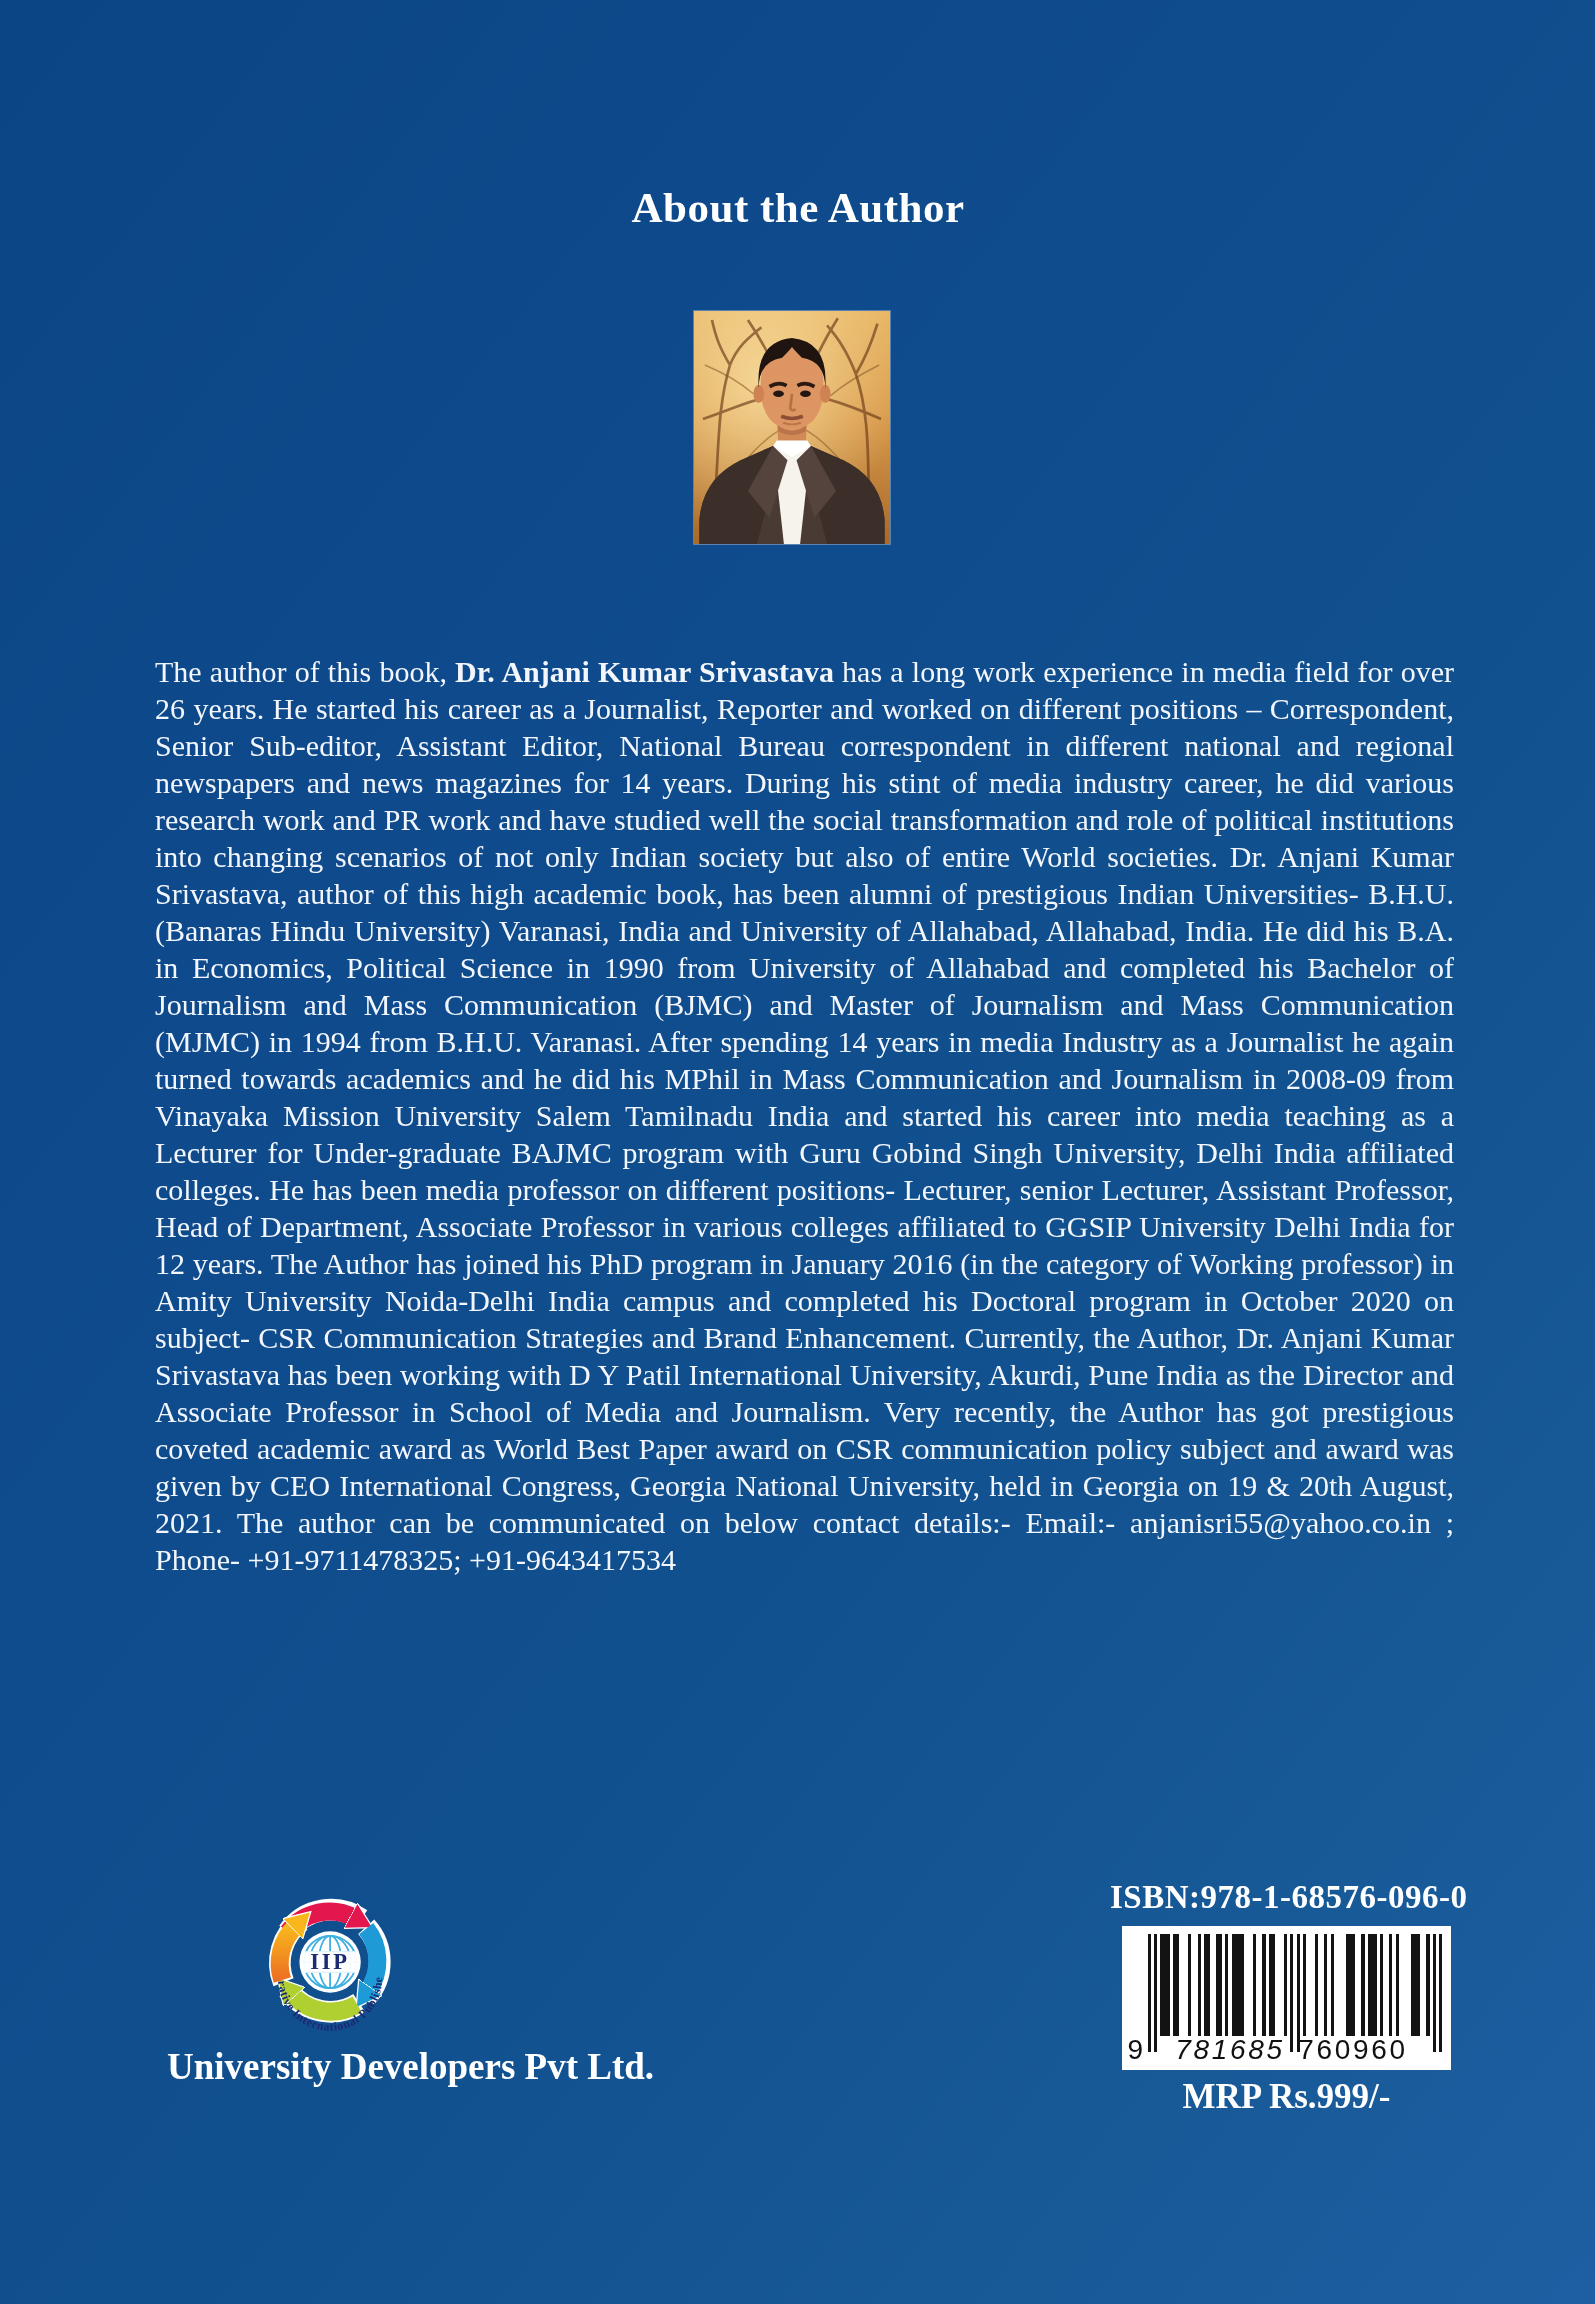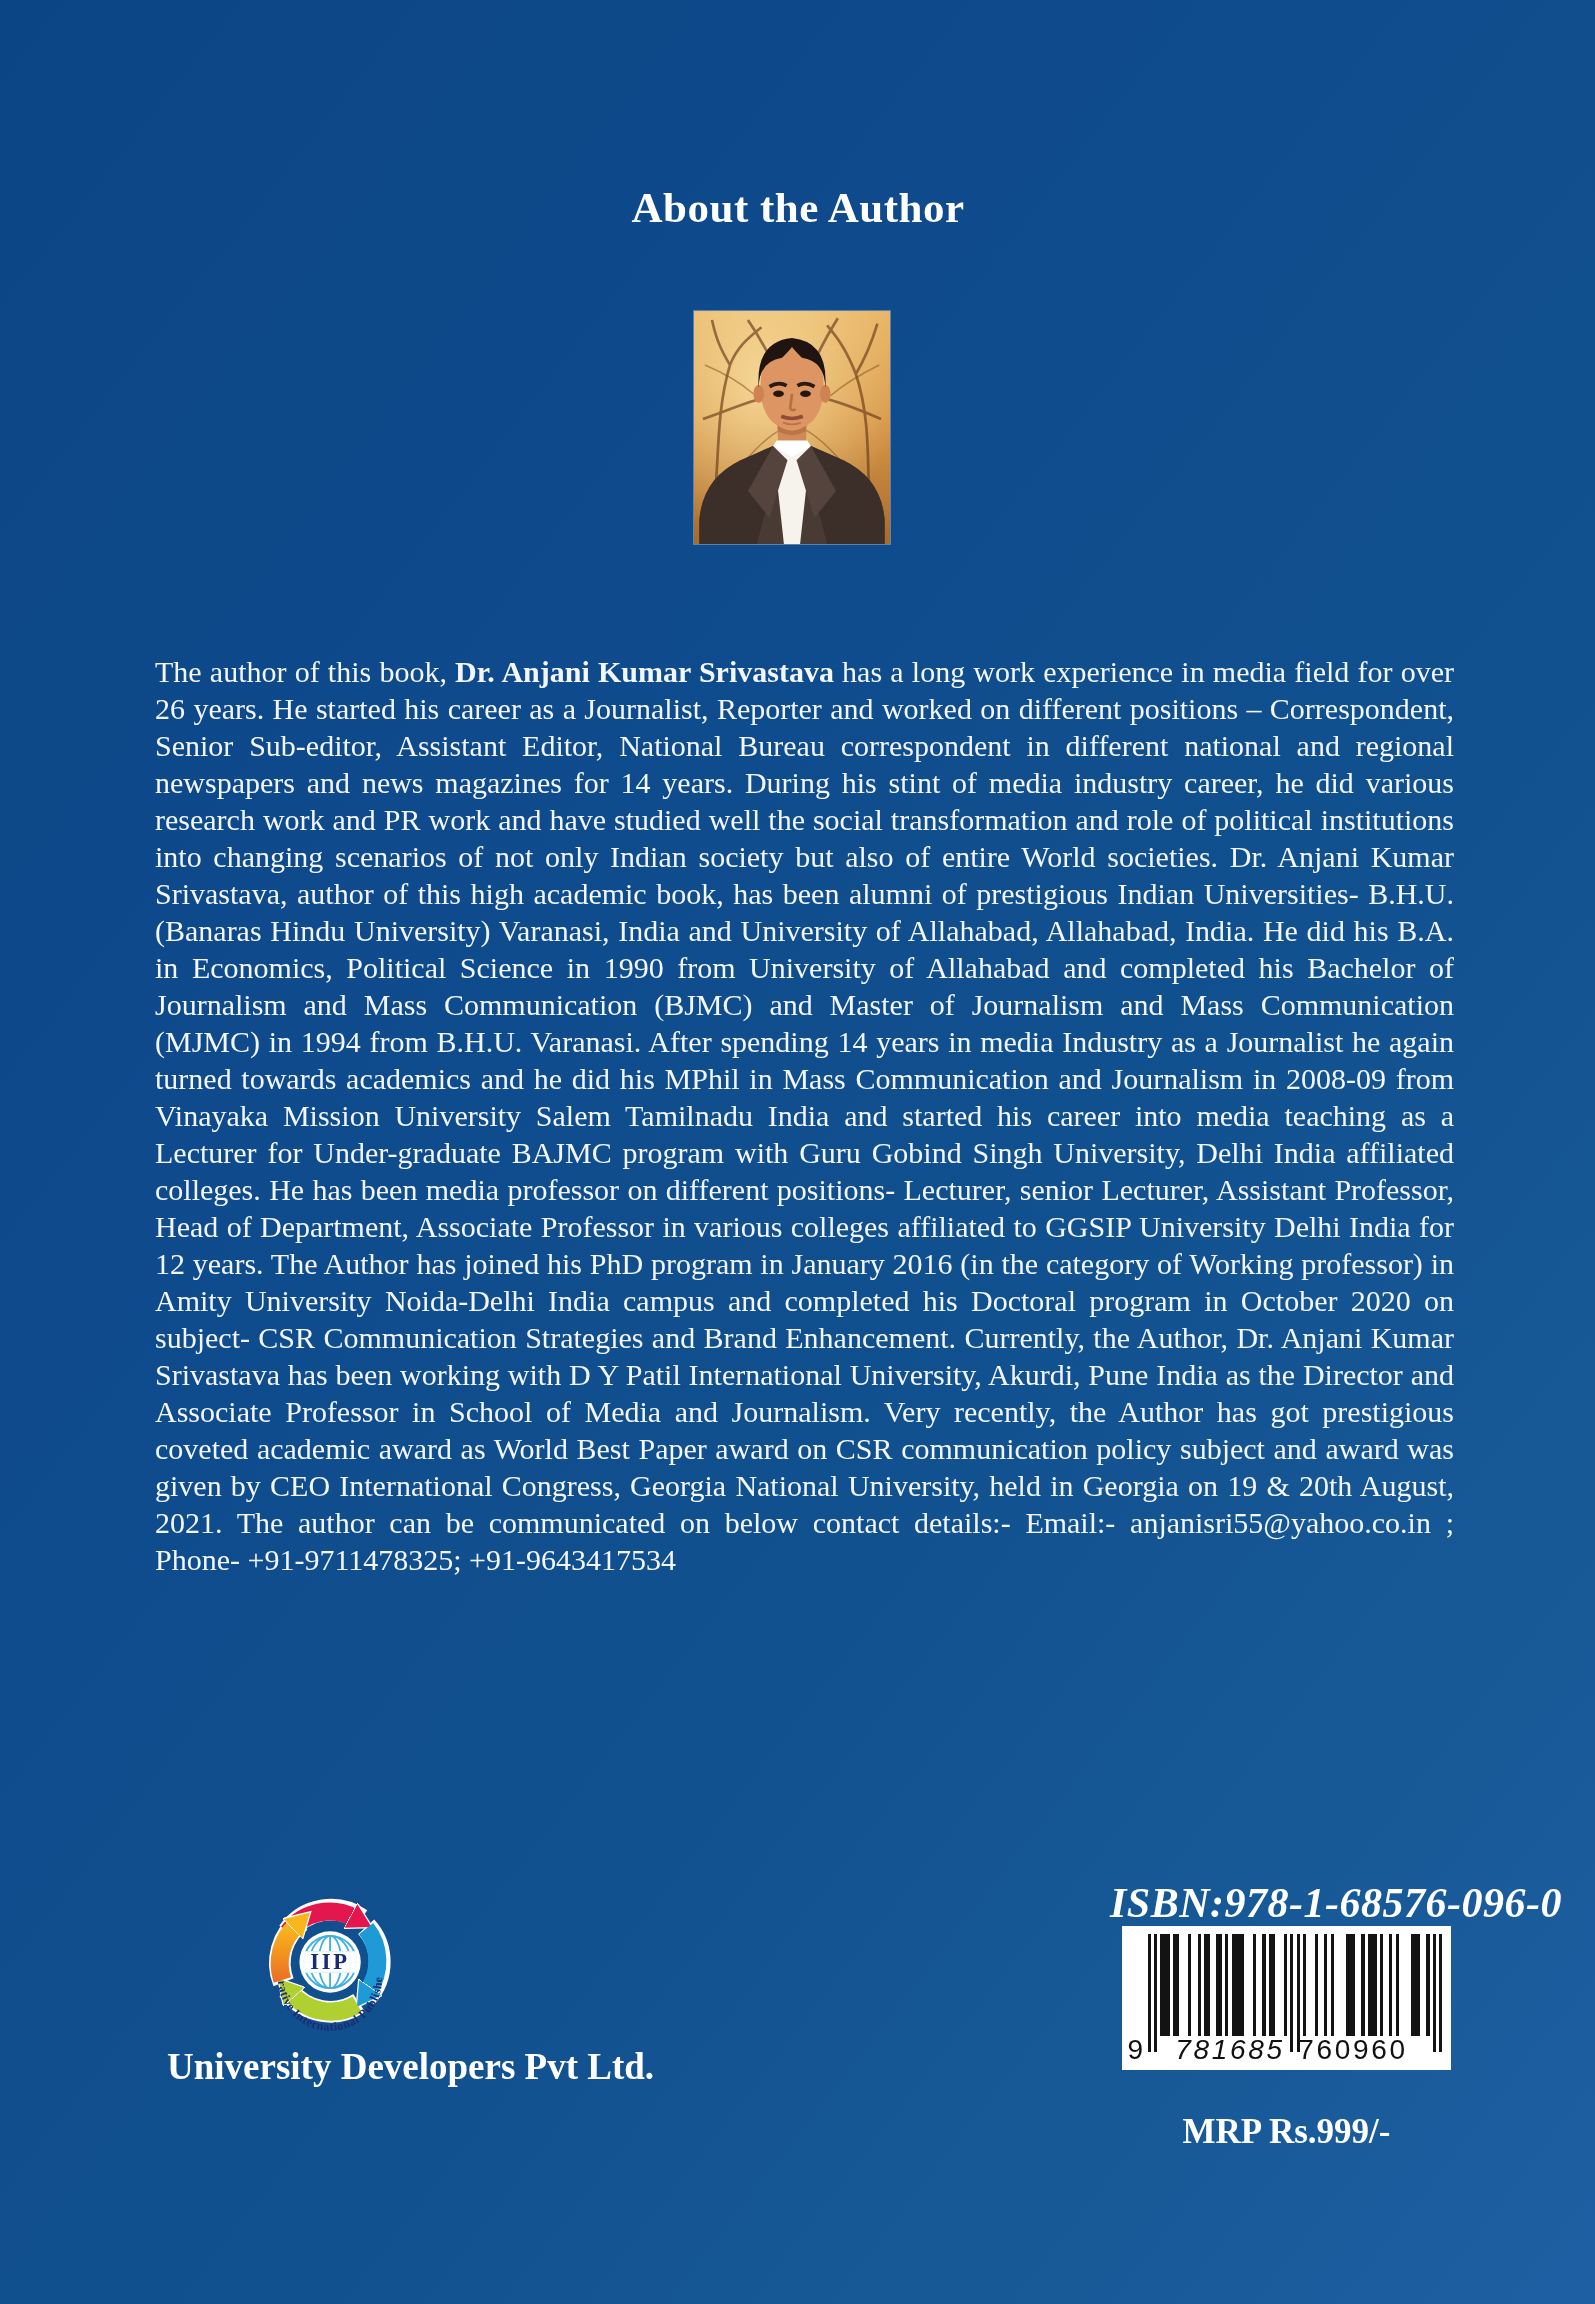--- a/index.html
+++ b/index.html
@@ -27,22 +27,22 @@
     text-align:justify;
   }
   .bio b{font-weight:bold;}
   .footer-left-logo{position:absolute;left:248px;top:1879px;width:166px;height:166px;}
   .publisher-name{
     position:absolute;left:167px;top:2045px;width:540px;
     color:#ffffff;font-weight:bold;font-size:37px;
   }
   .isbn-label{
     position:absolute;left:1110px;top:1879px;width:342px;
-    color:#ffffff;font-weight:bold;font-size:42px;letter-spacing:0.5px;
-    text-align:center;white-space:nowrap;font-style:italic;
+    color:#ffffff;font-weight:bold;font-size:33px;letter-spacing:0.5px;
+    text-align:center;white-space:nowrap;
   }
   .barcode-panel{
     position:absolute;left:1122px;top:1926px;width:329px;height:144px;
     background:#ffffff;
   }
   .barcode-bars{
     position:absolute;left:26px;top:8px;height:102px;
     display:flex;align-items:flex-start;
   }
   .barcode-bars .m{width:3.1px;height:100%;}
@@ -51,21 +51,21 @@
   .bc-digit{
     position:absolute;bottom:4.5px;color:#111;
     font-family:"Liberation Sans", sans-serif;
     font-size:28px;font-weight:400;
   }
   .bc-d1{left:5.4px;}
   .bc-d2{left:47px;width:122px;text-align:center;letter-spacing:2.7px;font-style:italic;}
   .bc-d3{left:170px;width:122px;text-align:center;letter-spacing:2.7px;}
   .mrp-label{
     position:absolute;left:1122px;top:2077px;width:329px;
-    text-align:center;color:#ffffff;font-weight:bold;font-size:35px;margin-top:35px;
+    text-align:center;color:#ffffff;font-weight:bold;font-size:35px;
   }
 </style>
 </head>
 <body>
 
 <div class="cover">
 
   <div class="page-title">About the Author</div>
 
   <div class="photo-frame">

